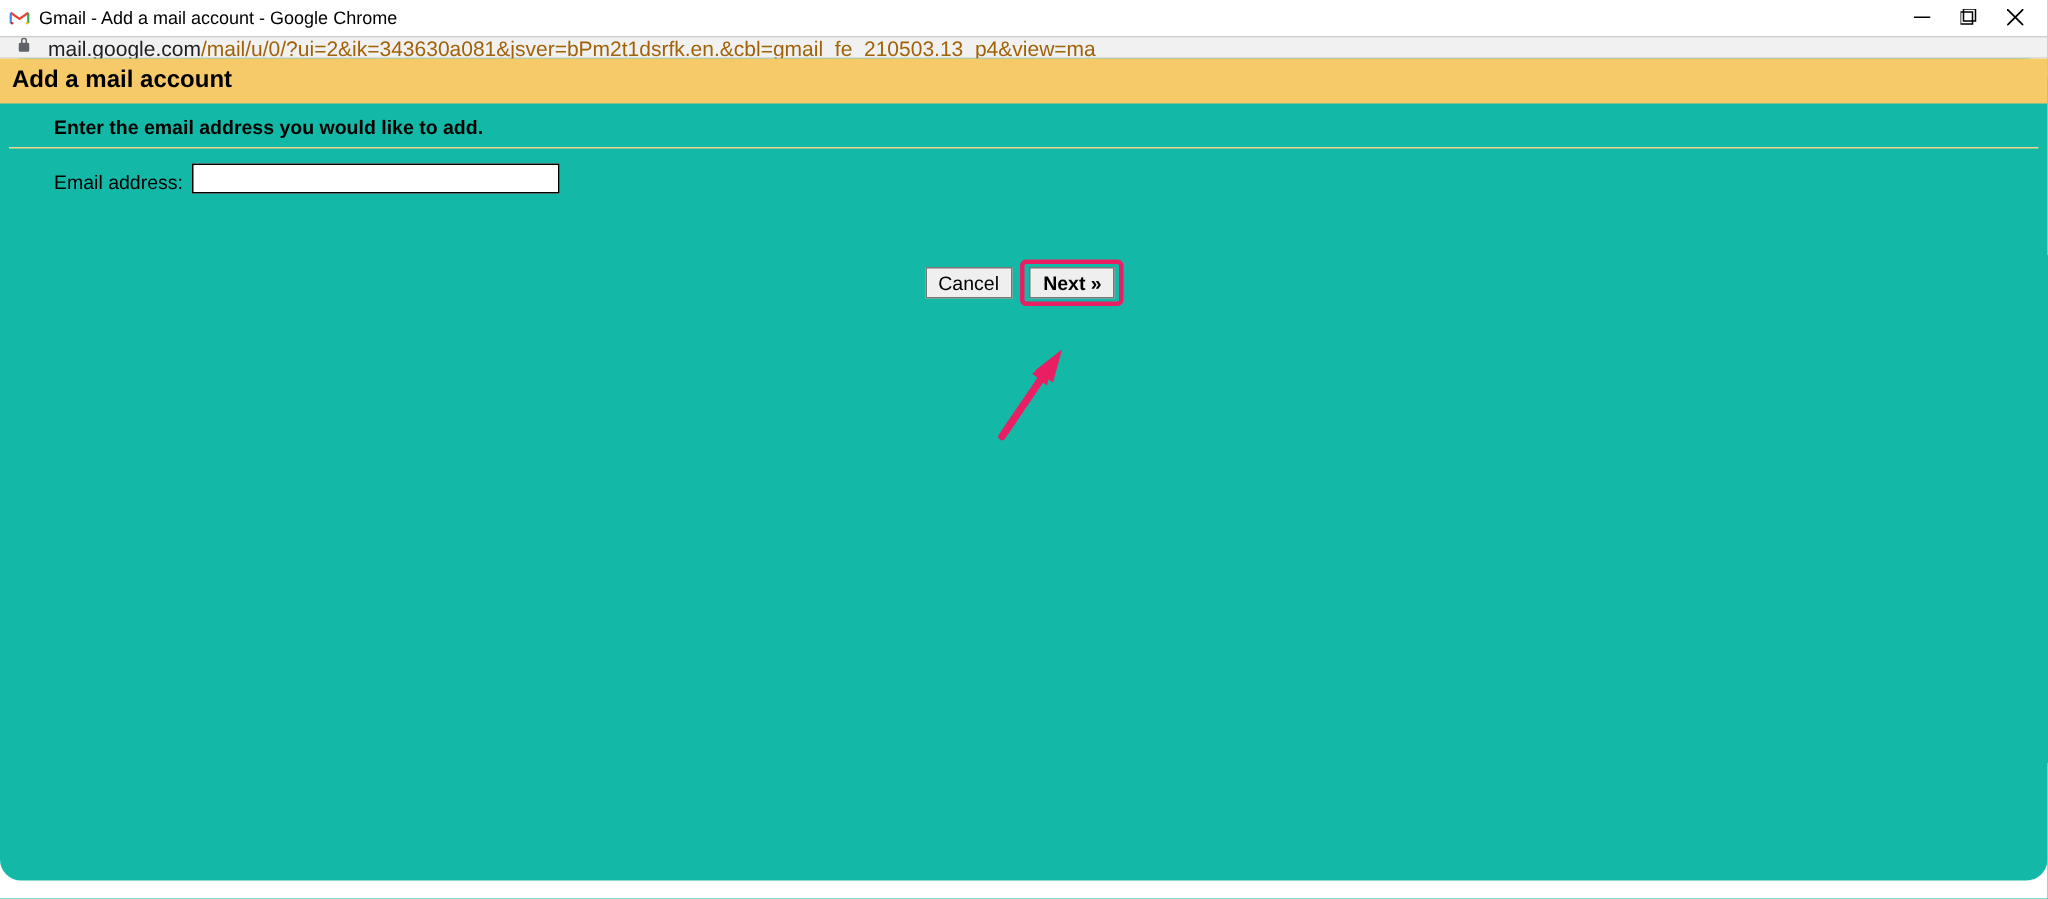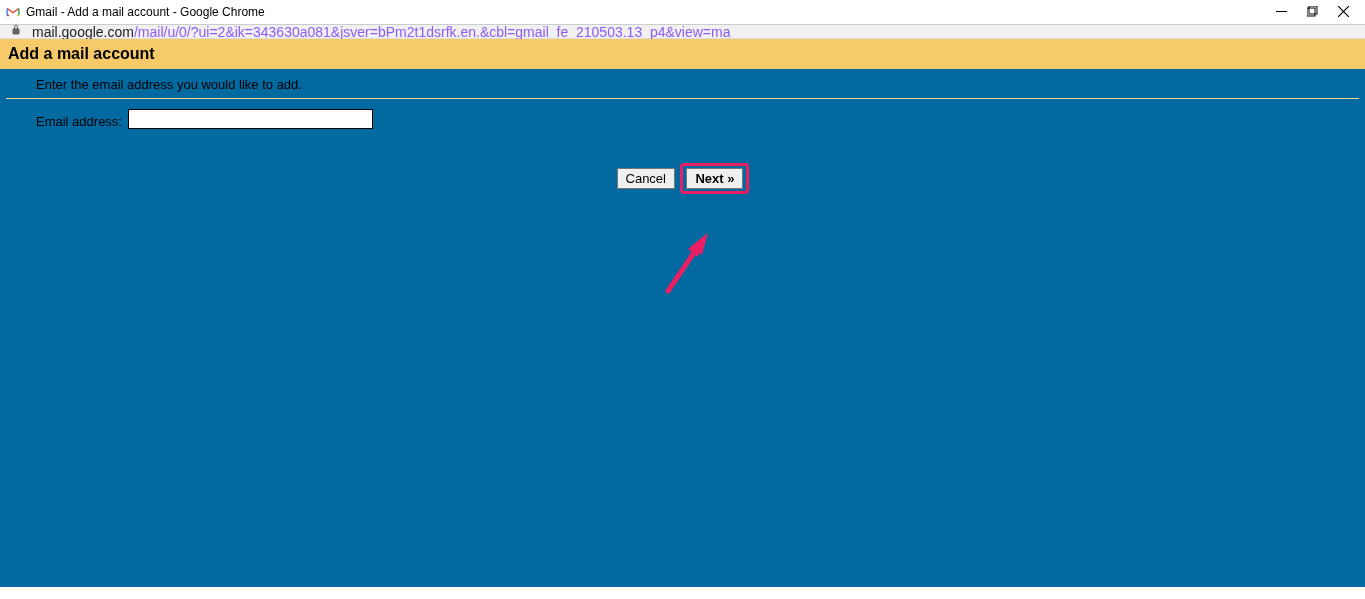--- a/index.html
+++ b/index.html
@@ -32,42 +32,43 @@
       background: #f1f1f1;
       display: flex;
       align-items: center;
       padding: 0 10px;
       font-size: 14px;
       color: #5f6368;
       border-bottom: 1px solid #dadce0;
     }
     .addressbar .lock-icon { margin-right: 10px; font-size: 12px; color: #5f6368; }
     .addressbar .url-host { color: #202124; }
-    .addressbar .url-rest { color: #8b5cf6; }
+    .addressbar .url-rest { color: #a16207; }
 
     
     .page {
-      background: #0369a1;
+      background: #14b8a6;
       height: calc(599px - 51px);
       width: 100%;
       position: relative;
+      border-radius: 14px;
     }
 
     .page-header {
       background: #f7ca69;
       padding: 6px 8px;
       font-size: 16px;
       font-weight: bold;
       color: #000;
     }
 
     .instruction {
       padding: 8px 20px 6px 30px;
       font-size: 13px;
-      font-weight: normal;
+      font-weight: bold;
       color: #000;
       border-bottom: 1px solid #f2d48a;
       margin: 0 6px;
     }
 
     .form-row {
       display: flex;
       align-items: flex-end;
       padding: 10px 0 0 36px;
       font-size: 13px;
@@ -78,21 +79,21 @@
       width: 245px;
       height: 20px;
       border: 1px solid #000;
       background: #fff;
       font-size: 13px;
       padding: 1px 3px;
     }
 
     .button-row {
       text-align: center;
-      margin-top: 34px;
+      margin-top: 44px;
       width: 100%;
       position: relative;
     }
     .button-row .btn {
       font-size: 13px;
       padding: 2px 8px;
       background: #efefef;
       border: 1px solid #767676;
       margin: 0 1px;
       cursor: pointer;

